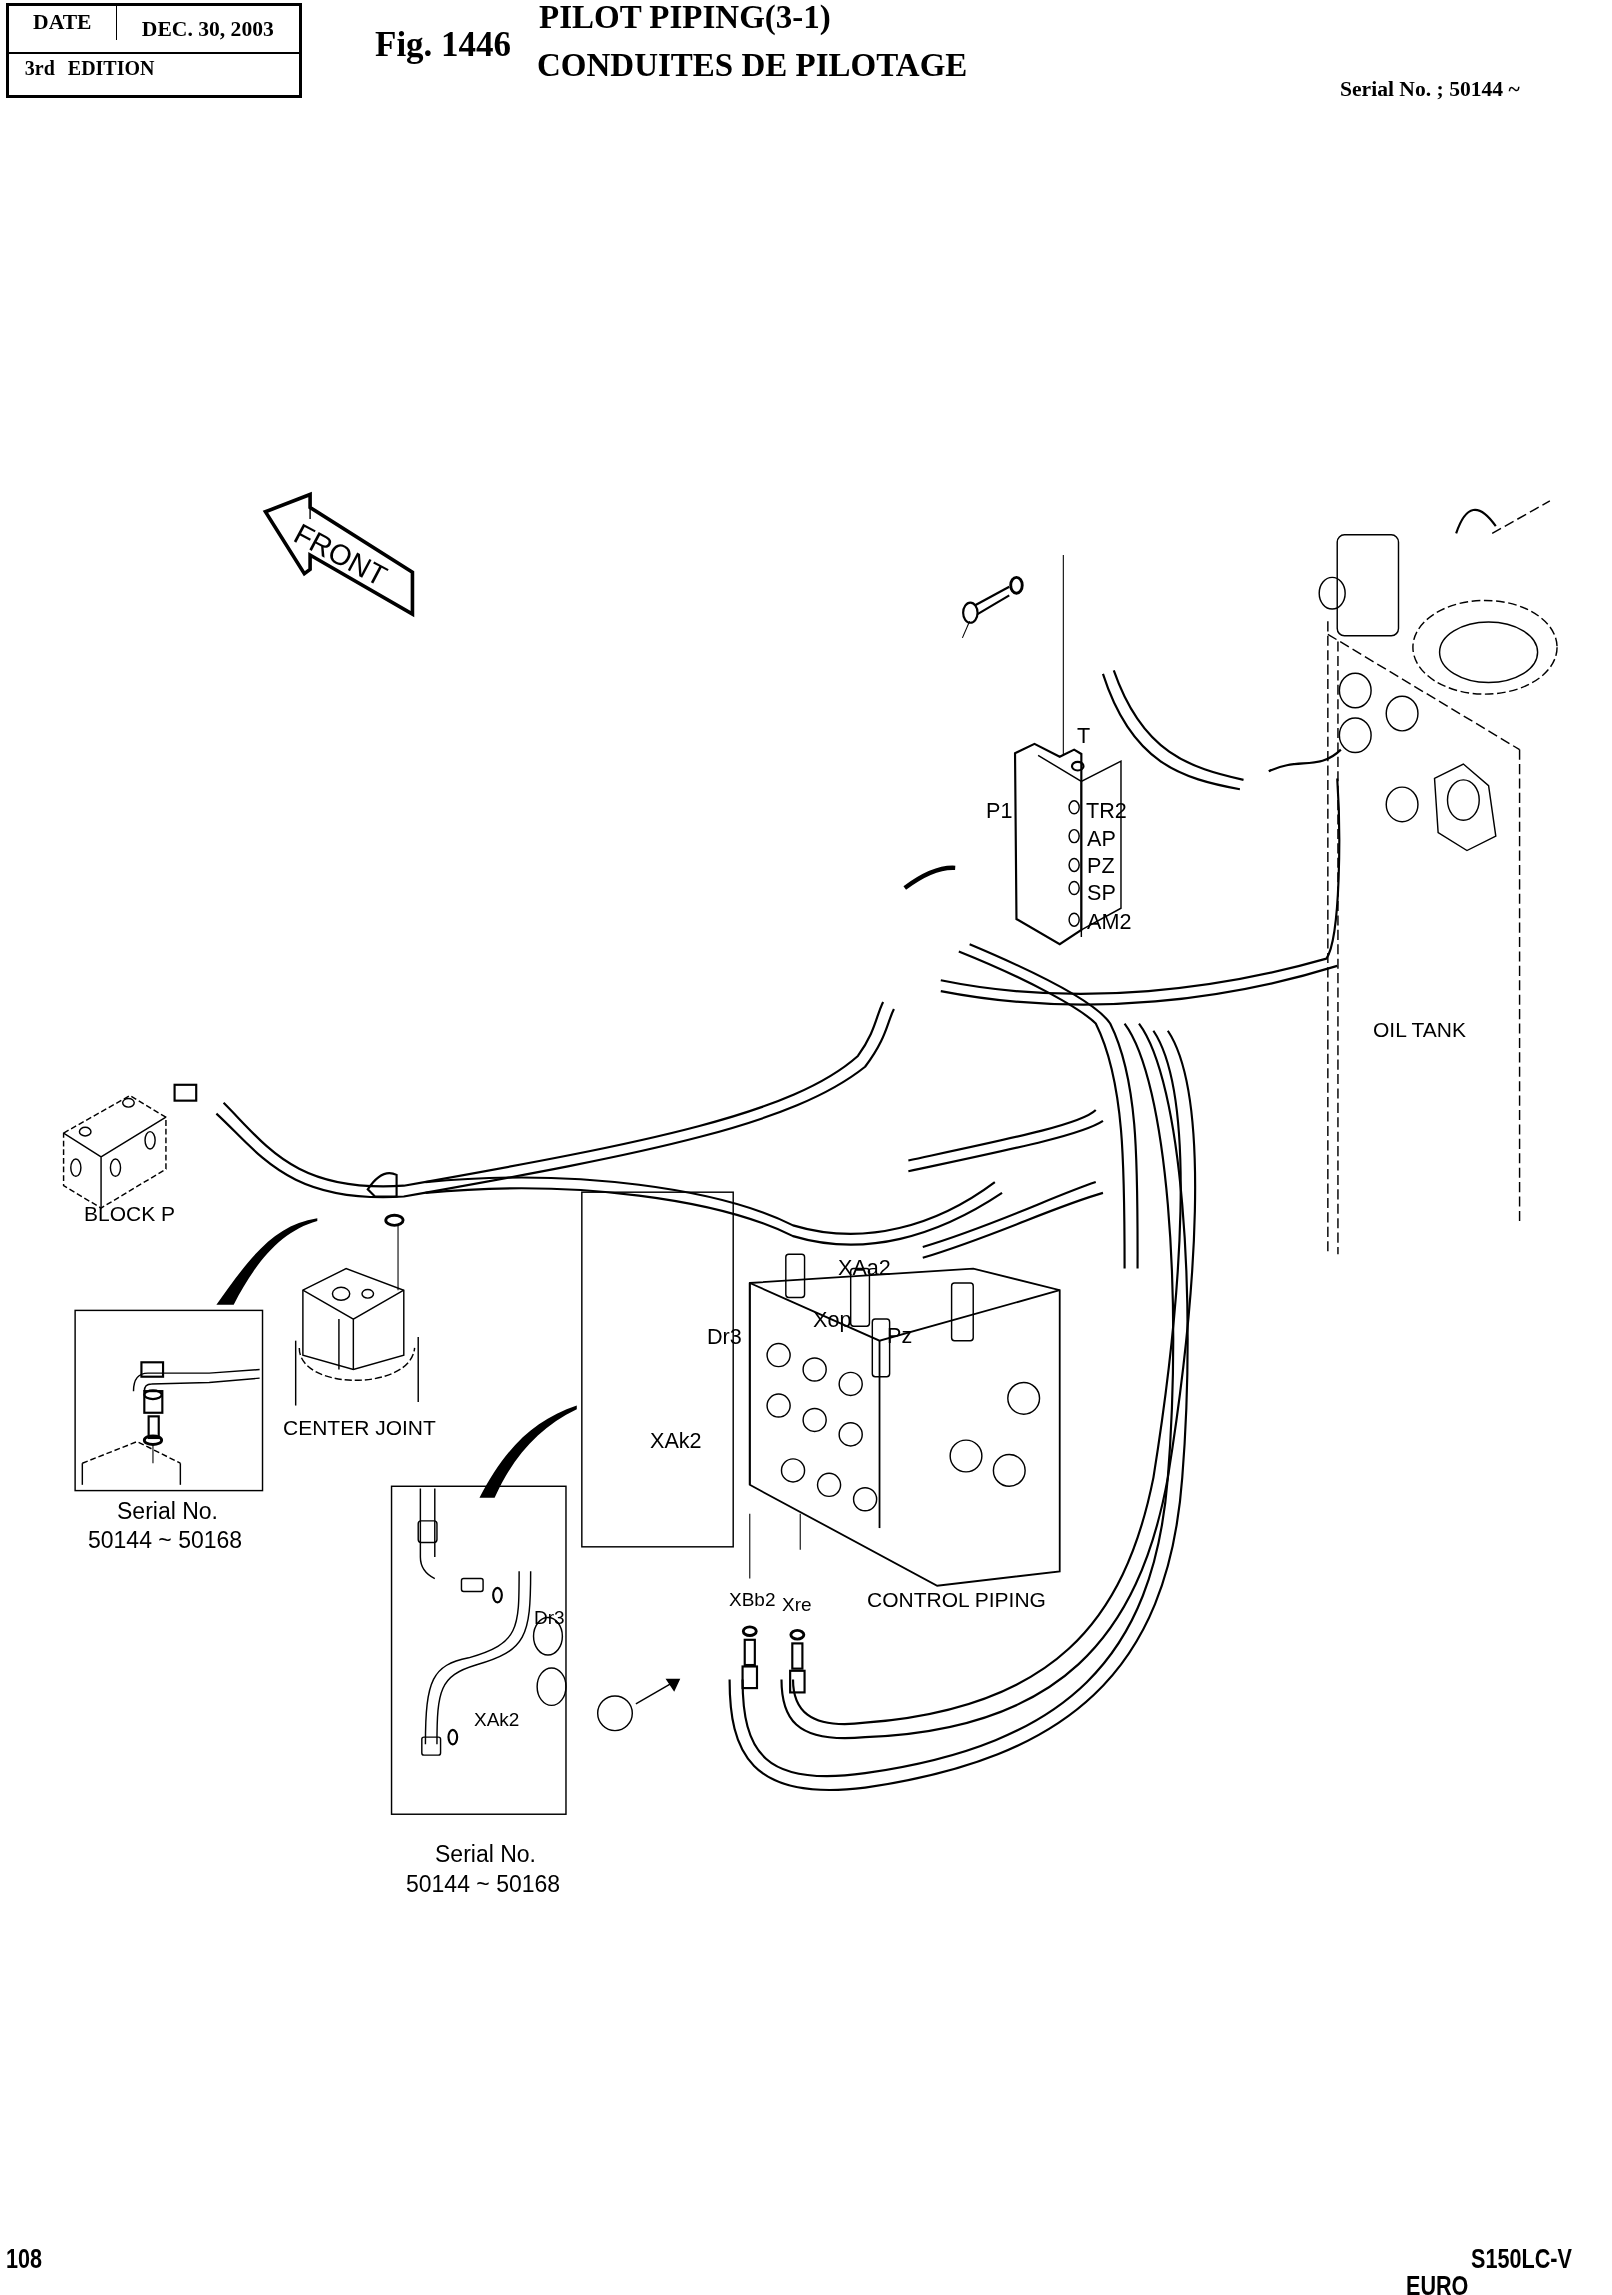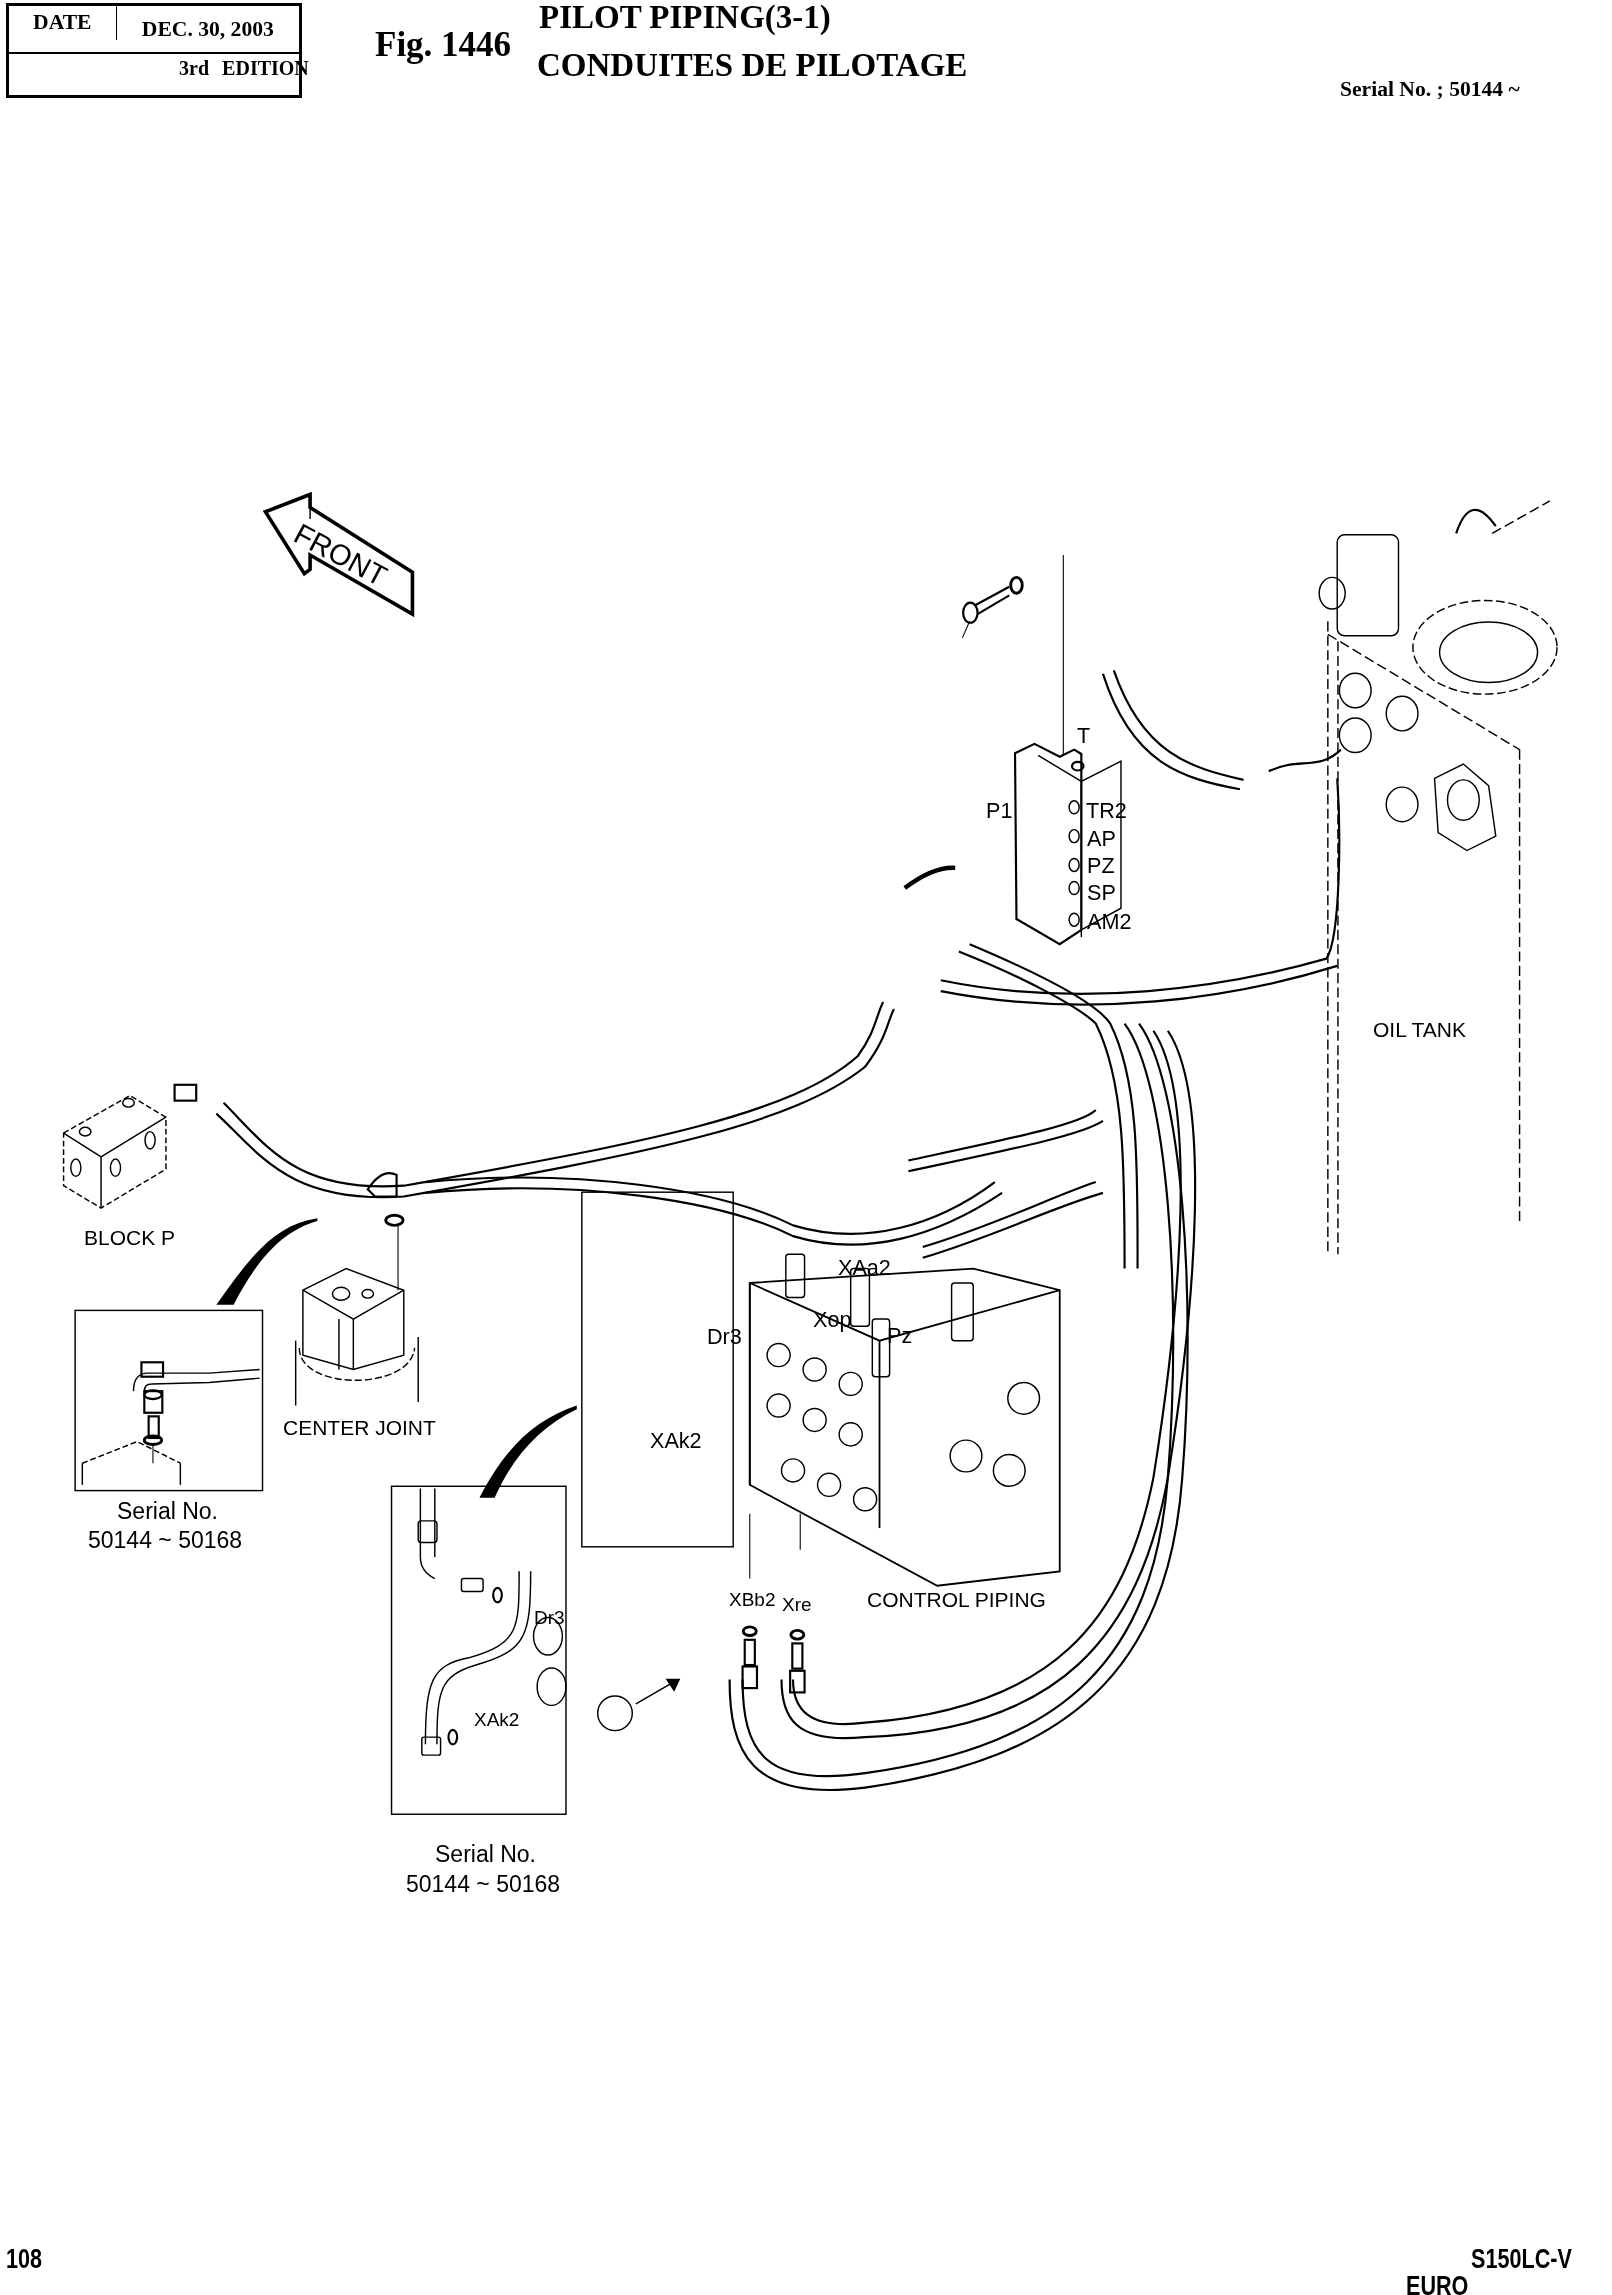--- a/index.html
+++ b/index.html
@@ -4,21 +4,21 @@
 <style>
   html,body{margin:0;padding:0;background:#fff;}
   body{width:1612px;height:2295px;position:relative;overflow:hidden;font-family:"Liberation Sans",sans-serif;color:#000;}
   .serif{font-family:"Liberation Serif","DejaVu Serif",serif;font-weight:bold;}
   .abs{position:absolute;}
   
   #datebox{left:5.8px;top:2.9px;width:296px;height:95px;border:3.6px solid #000;box-sizing:border-box;}
   #datebox .row1{position:absolute;left:0;top:0;width:100%;height:46px;border-bottom:2.9px solid #000;}
   #datebox .cellA{position:absolute;left:0;top:0;width:107px;height:34px;border-right:1.4px solid #000;display:flex;align-items:center;justify-content:center;font-size:21.6px;}
   #datebox .cellB{position:absolute;left:108px;top:0;right:0;height:48px;display:flex;align-items:center;justify-content:center;font-size:21.6px;}
-  #datebox .row2{position:absolute;left:10px;top:49px;width:100%;height:27px;display:flex;align-items:center;justify-content:flex-end;font-size:20px;gap:13px;}
+  #datebox .row2{position:absolute;left:16px;top:49px;width:100%;height:27px;display:flex;align-items:center;justify-content:flex-start;font-size:20px;gap:13px;}
   #fig-num{left:375px;top:24.5px;font-size:35px;}
   #title-en{left:539px;top:1.4px;font-size:33px;line-height:1;}
   #title-fr{left:537px;top:49px;font-size:33px;line-height:1;}
   #serial-top{left:1340px;top:77px;font-size:21.6px;}
   .lbl{position:absolute;font-size:21.6px;white-space:nowrap;line-height:1;}
   .lbl-big{font-size:21px;}
   .foot{position:absolute;font-weight:bold;font-size:27px;font-family:"Liberation Sans",sans-serif;transform:scaleX(0.8);transform-origin:left top;}
   svg#art{position:absolute;left:0;top:0;}
 </style>
 </head>
@@ -212,21 +212,21 @@
   <g stroke-width="2">
     <circle cx="853" cy="2377" r="24"></circle>
     <line x1="882" y1="2364" x2="930" y2="2336"></line>
     <polygon points="925,2330 942,2330 935,2345" fill="#000"></polygon>
   </g>
 
   <rect x="807" y="1654" width="210" height="492" stroke-width="2"></rect>
 </svg>
 
 <div class="lbl lbl-big" style="left:1373px;top:1019px;">OIL TANK</div>
-<div class="lbl lbl-big" style="left:84px;top:1203px;margin-top:24px;">BLOCK P</div>
+<div class="lbl lbl-big" style="left:84px;top:1203px;">BLOCK P</div>
 <div class="lbl lbl-big" style="left:283px;top:1417px;">CENTER JOINT</div>
 <div class="lbl lbl-big" style="left:867px;top:1589px;">CONTROL PIPING</div>
 
 <div class="lbl" style="left:303px;top:519px;font-size:29px;transform:rotate(28deg);transform-origin:left top;">FRONT</div>
 
 <div class="lbl" style="left:1077px;top:725px;">T</div>
 <div class="lbl" style="left:986px;top:800px;">P1</div>
 <div class="lbl" style="left:1086px;top:800px;">TR2</div>
 <div class="lbl" style="left:1087px;top:828px;">AP</div>
 <div class="lbl" style="left:1087px;top:855px;">PZ</div>

